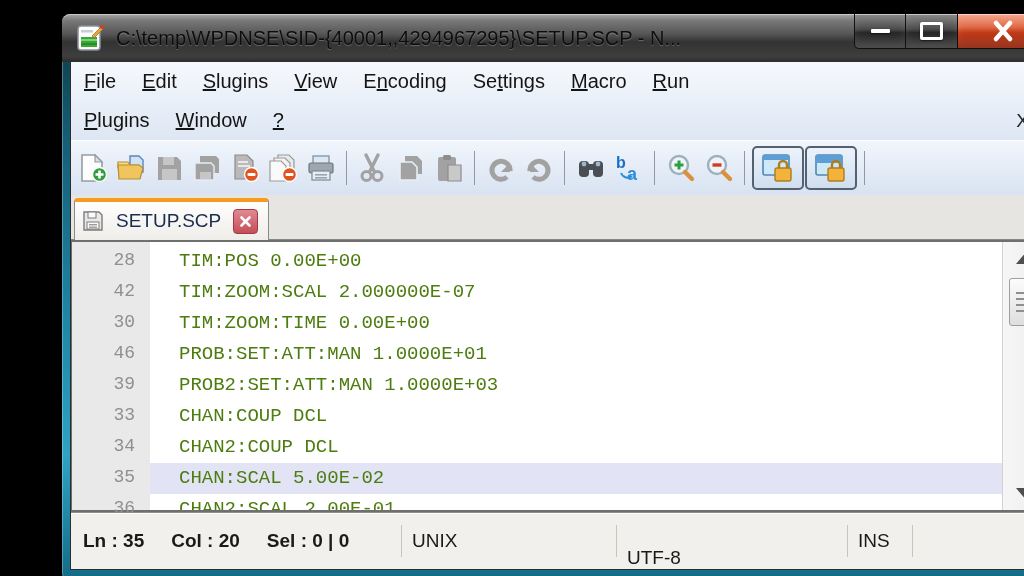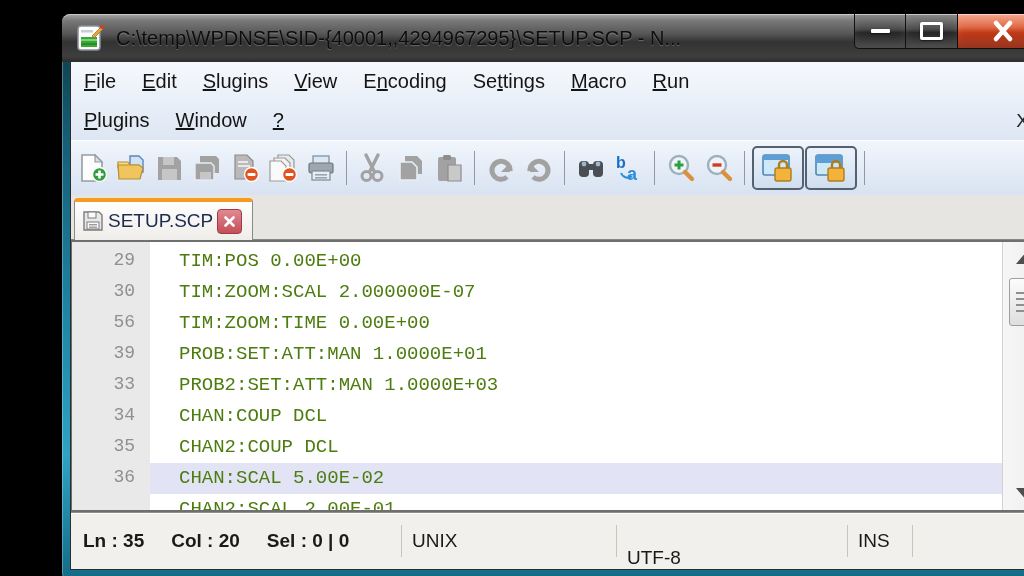--- a/index.html
+++ b/index.html
@@ -49,21 +49,21 @@
   .tbtn{width:37px;height:42px;display:flex;align-items:center;justify-content:center;flex:0 0 auto;}
   .tbtn svg{width:30px;height:30px;}
   .tsep{width:1px;height:34px;background:#8f99a6;margin:0 6px;flex:0 0 auto;}
   .tbtn.pressed{width:52px;height:44px;border:2px solid #55616e;border-radius:5px;box-sizing:border-box;
     background:linear-gradient(#ecf3fb,#cfdeef);}
   .tbtn.pressed svg{width:34px;height:32px;}
 
   
   .tabbar{flex:0 0 45px;background:#e7e5e1;display:flex;align-items:flex-end;padding-left:3px;
     border-bottom:1px solid #868686;box-sizing:border-box;}
-  .tab{height:42px;display:flex;align-items:center;gap:4px;padding:0 10px 0 7px;
+  .tab{height:42px;display:flex;align-items:center;gap:12px;padding:0 10px 0 7px;
     background:linear-gradient(#fefefd,#efedea);border:1px solid #8a8a8a;border-bottom:none;
     border-top:4px solid #f59b1f;border-radius:4px 4px 0 0;margin-bottom:-1px;box-sizing:border-box;}
   .tab-label{font-size:19px;color:#1c2c4e;}
   .tab-close{width:23px;height:23px;border-radius:4px;border:1px solid #9d3a43;
     background:linear-gradient(#e28992,#c44e58);display:flex;align-items:center;justify-content:center;}
 
   
   .editor{flex:1;display:flex;border:2px solid #6f6f6f;border-left-width:1px;border-right-width:1px;
     background:#fff;min-height:0;box-sizing:border-box;}
   .gutter{width:78px;background:#e9e9e9;font-family:"Liberation Mono","DejaVu Sans Mono",monospace;
@@ -311,23 +311,24 @@
         <span class="tab-close">
           <svg width="13" height="13" viewBox="0 0 13 13">
             <path d="M2.5 2.5 L10.5 10.5 M10.5 2.5 L2.5 10.5" stroke="#fff" stroke-width="2.6" stroke-linecap="round"></path>
           </svg>
         </span>
       </div>
     </div>
 
     <div class="editor">
       <div class="gutter">
-        <div class="gline">29</div>
+        <div class="gline">28</div>
+        <div class="gline">42</div>
         <div class="gline">30</div>
-        <div class="gline">56</div>
+        <div class="gline">46</div>
         <div class="gline">39</div>
         <div class="gline">33</div>
         <div class="gline">34</div>
         <div class="gline">35</div>
         <div class="gline">36</div>
       </div>
       <div class="code">
         <div class="cline">TIM:POS 0.00E+00</div>
         <div class="cline">TIM:ZOOM:SCAL 2.000000E-07</div>
         <div class="cline">TIM:ZOOM:TIME 0.00E+00</div>

